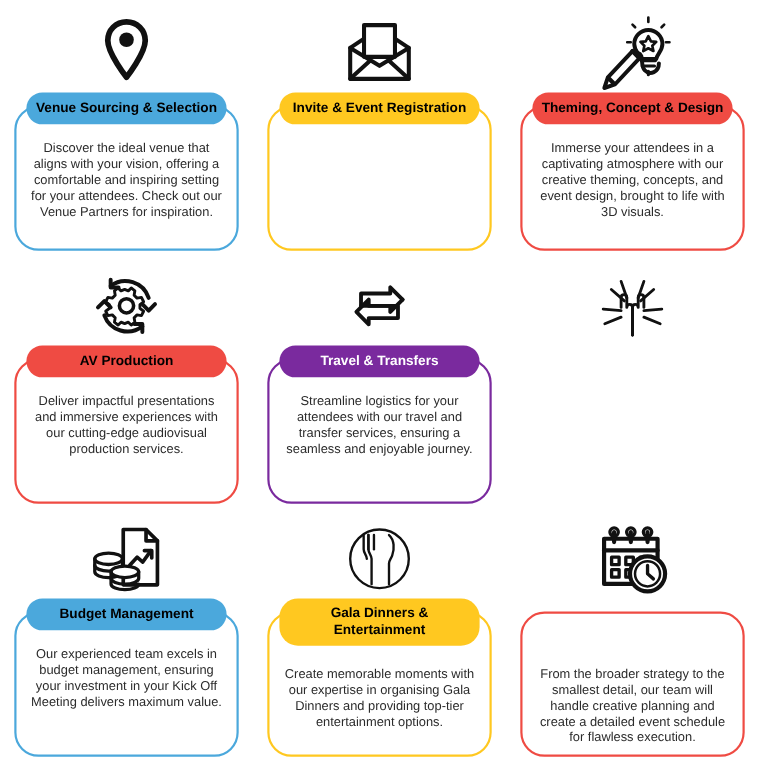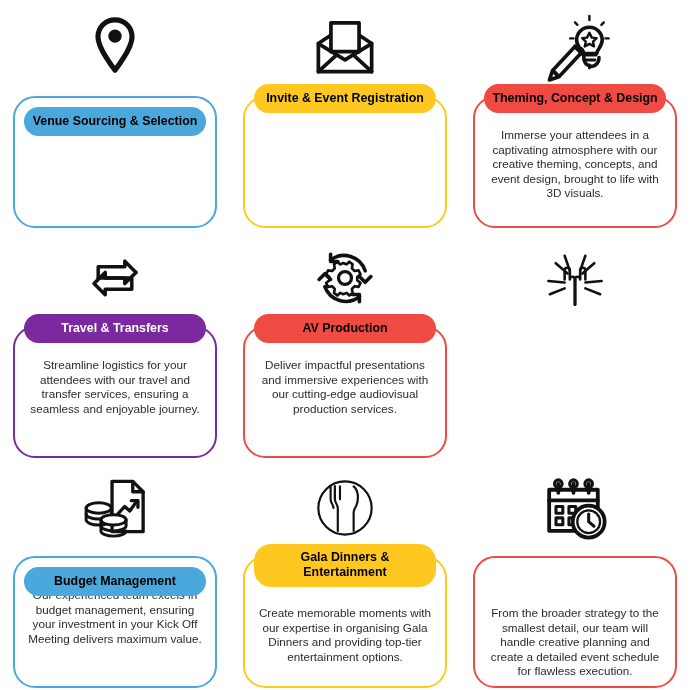--- a/index.html
+++ b/index.html
@@ -70,21 +70,21 @@
   .body {
     font-size: 11.7px;
     line-height: 14.6px;
     color: #2b2b2b;
     text-align: center;
     padding: 0 9px;
   }
 
   
   .theme-blue   .card { border-color: #4BA8DC; }
-  .theme-blue   .pill { background: #4BA8DC; color: #000; margin-top: 23px; }
+  .theme-blue   .pill { background: #4BA8DC; color: #000; }
 
   .theme-yellow .card { border-color: #FFC820; }
   .theme-yellow .pill { background: #FFC820; color: #000; }
 
   .theme-red    .card { border-color: #EF4B43; }
   .theme-red    .pill { background: #EF4B43; color: #000; }
 
   .theme-purple .card { border-color: #7A2A9E; }
   .theme-purple .pill { background: #7A2A9E; color: #ffffff; }
 </style>
@@ -94,20 +94,21 @@
 <div id="grid">
     <div class="cell theme-blue">
       <div class="icon-wrap">
         <svg width="74" height="74" viewBox="0 0 100 100" fill="none" stroke="#111111" stroke-width="5" stroke-linecap="round" stroke-linejoin="round">
           <path d="M50 12c-13 0-23 10-23 23 0 16 23 45 23 45s23-29 23-45c0-13-10-23-23-23z" stroke-width="7"></path>
           <circle cx="50" cy="34" r="9" fill="#111111" stroke="none"></circle>
         </svg>
       </div>
       <div class="card">
         <div class="pill">Venue Sourcing &amp; Selection</div>
+        <div class="body">Discover the ideal venue that aligns with your vision, offering a comfortable and inspiring setting for your attendees. Check out our Venue Partners for inspiration.</div>
       </div>
     </div>
     <div class="cell theme-yellow">
       <div class="icon-wrap">
         <svg width="74" height="74" viewBox="0 0 100 100" fill="none" stroke="#111111" stroke-width="5" stroke-linecap="round" stroke-linejoin="round">
           <path d="M14 44 L50 20 L86 44 L86 82 L14 82 Z" stroke-width="5"></path>
           <path d="M31 16 H69 V55 H31 Z" fill="#fff" stroke-width="5"></path>
           <path d="M14 44 L50 66 L86 44"></path>
           <path d="M14 82 L38 60"></path>
           <path d="M86 82 L62 60"></path>
@@ -129,49 +130,49 @@
           <path d="M68 71 v4" stroke-width="3.5"></path>
           <path d="M68 10 v5 M86 18 l-3 3 M50 18 l3 3 M44 38 h4 M88 38 h4" stroke-width="3"></path>
           <path d="M68 31 l3 6 6 .6 -4.5 4.3 1.3 6.1 -5.8-3.2 -5.8 3.2 1.3-6.1 -4.5-4.3 6-.6z" stroke-width="3"></path>
         </svg>
       </div>
       <div class="card">
         <div class="pill">Theming, Concept &amp; Design</div>
         <div class="body">Immerse your attendees in a captivating atmosphere with our creative theming, concepts, and event design, brought to life with 3D visuals.</div>
       </div>
     </div>
-    <div class="cell theme-purple">
-      <div class="icon-wrap">
-        <svg width="82" height="70" viewBox="0 0 100 100" fill="none" stroke="#111111" stroke-width="5" stroke-linecap="round" stroke-linejoin="round">
-          <path d="M20 58 L36 42 L36 50 L74 50 L74 66 L36 66 L36 74 Z" stroke-width="5"></path>
-          <path d="M80 42 L64 26 L64 34 L26 34 L26 50" stroke-width="5" fill="none"></path>
-          <path d="M80 42 L64 58 L64 50 L26 50" stroke-width="5" fill="none"></path>
-        </svg>
-      </div>
-      <div class="card">
-        <div class="pill">Travel &amp; Transfers</div>
-        <div class="body">Streamline logistics for your attendees with our travel and transfer services, ensuring a seamless and enjoyable journey.</div>
-      </div>
-    </div>
     <div class="cell theme-red">
       <div class="icon-wrap">
         <svg width="72" height="72" viewBox="0 0 100 100" fill="none" stroke="#111111" stroke-width="5" stroke-linecap="round" stroke-linejoin="round">
           <path d="M22 62 a31 31 0 0 0 48 14" stroke-width="5"></path>
           <path d="M78 40 a31 31 0 0 0 -48 -15" stroke-width="5"></path>
           <path d="M30 17 l0 10 10 0" stroke-width="5"></path>
           <path d="M70 83 l0 -10 -10 0" stroke-width="5"></path>
           <path d="M14 52 l8-8 8 8" stroke-width="5"></path>
           <path d="M86 48 l-8 8 -8-8" stroke-width="5"></path>
           <path d="M50 30 l5 2 4-4 5 4 -1 6 4 4 6-1 3 6 -5 4 0 5 5 4 -3 6 -6-1 -4 4 1 6 -5 4 -4-4 -5 2 -5-2 -4 4 -5-4 1-6 -4-4 -6 1 -3-6 5-4 0-5 -5-4 3-6 6 1 4-4 -1-6 5-4 4 4z" stroke-width="4" transform="translate(-2,-2) scale(0.92) translate(4,4)"></path>
           <circle cx="50" cy="50" r="9" stroke-width="4.5"></circle>
         </svg>
       </div>
       <div class="card">
         <div class="pill">AV Production</div>
         <div class="body">Deliver impactful presentations and immersive experiences with our cutting-edge audiovisual production services.</div>
+      </div>
+    </div>
+    <div class="cell theme-purple">
+      <div class="icon-wrap">
+        <svg width="82" height="70" viewBox="0 0 100 100" fill="none" stroke="#111111" stroke-width="5" stroke-linecap="round" stroke-linejoin="round">
+          <path d="M20 58 L36 42 L36 50 L74 50 L74 66 L36 66 L36 74 Z" stroke-width="5"></path>
+          <path d="M80 42 L64 26 L64 34 L26 34 L26 50" stroke-width="5" fill="none"></path>
+          <path d="M80 42 L64 58 L64 50 L26 50" stroke-width="5" fill="none"></path>
+        </svg>
+      </div>
+      <div class="card">
+        <div class="pill">Travel &amp; Transfers</div>
+        <div class="body">Streamline logistics for your attendees with our travel and transfer services, ensuring a seamless and enjoyable journey.</div>
       </div>
     </div>
     <div class="cell theme-blue">
       <div class="icon-wrap">
         <svg width="74" height="74" viewBox="0 0 100 100" fill="none" stroke="#111111" stroke-width="5" stroke-linecap="round" stroke-linejoin="round">
           <path d="M50 86 V52 c0-5 7-5 7 0 V40 c0-5 7-5 7 0 v12" stroke-width="3.5"></path>
           <path d="M50 86 V52 c0-5-7-5-7 0 V40 c0-5-7-5-7 0 v12" stroke-width="3.5"></path>
           <path d="M36 64 L16 72 M36 56 L14 54 M40 44 L24 30" stroke-width="3.5"></path>
           <path d="M64 64 L84 72 M64 56 L86 54 M60 44 L76 30" stroke-width="3.5"></path>
           <path d="M43 40 L36 20 M57 40 L64 20" stroke-width="3.5"></path>

